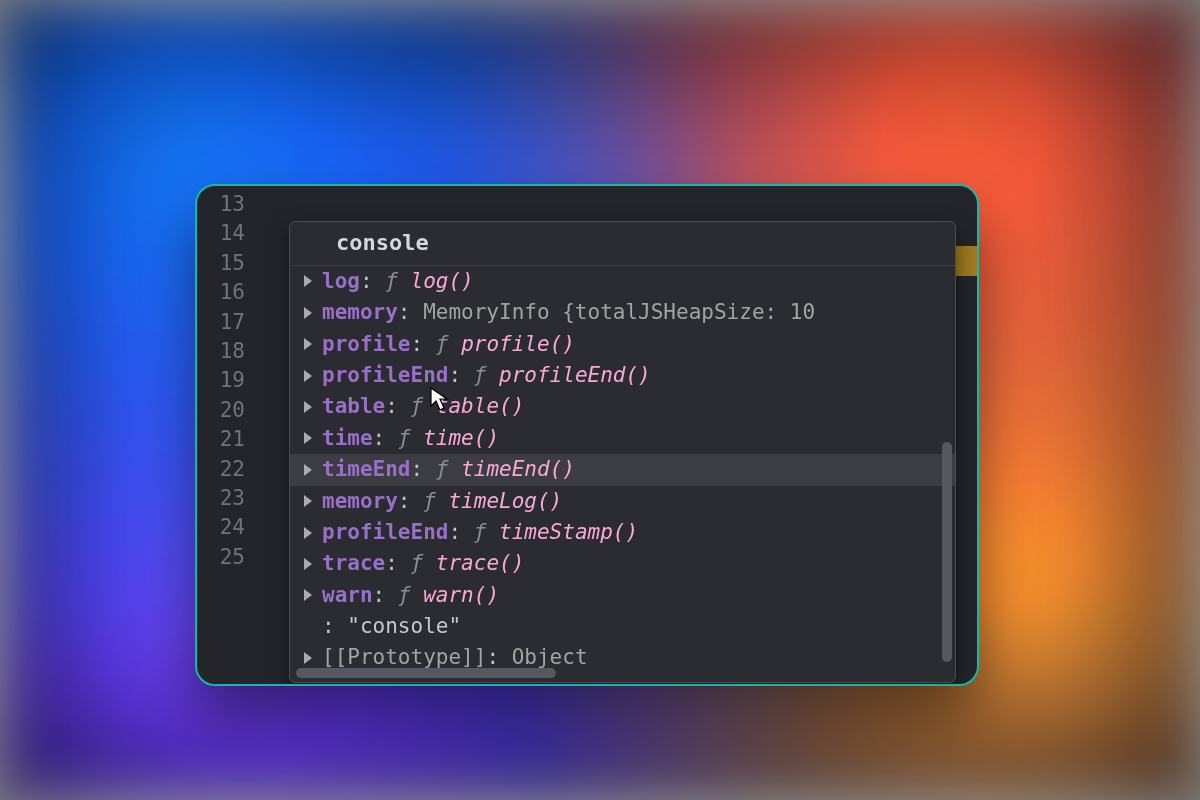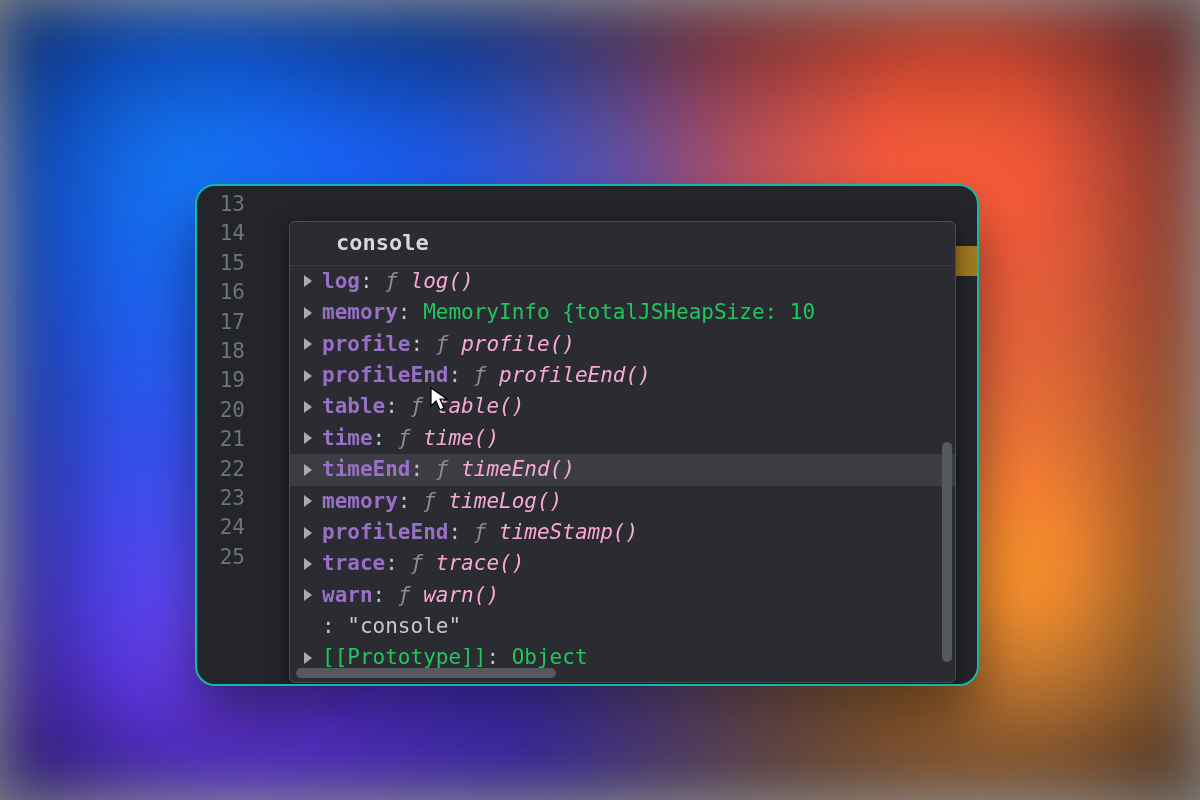--- a/index.html
+++ b/index.html
@@ -107,21 +107,21 @@
     border-top: 6px solid transparent;
     border-bottom: 6px solid transparent;
     margin-right: 10px;
     flex-shrink: 0;
   }
   .tri.blank { border-left-color: transparent; }
   .prop { color: #9a6fc7; font-weight: 600; }
   .colon { color: #bdbfc4; }
   .ftype { color: #8a8c90; font-style: italic; }
   .fname { color: #f9a8d4; font-style: italic; }
-  .val   { color: #22c55e; }
+  .val   { color: #a3a3a3; }
   .str2  { color: #c7c9cc; }
   .scrollbar-v {
     position: absolute;
     right: 3px;
     top: 220px;
     width: 10px;
     height: 220px;
     background: #55585e;
     border-radius: 5px;
   }

